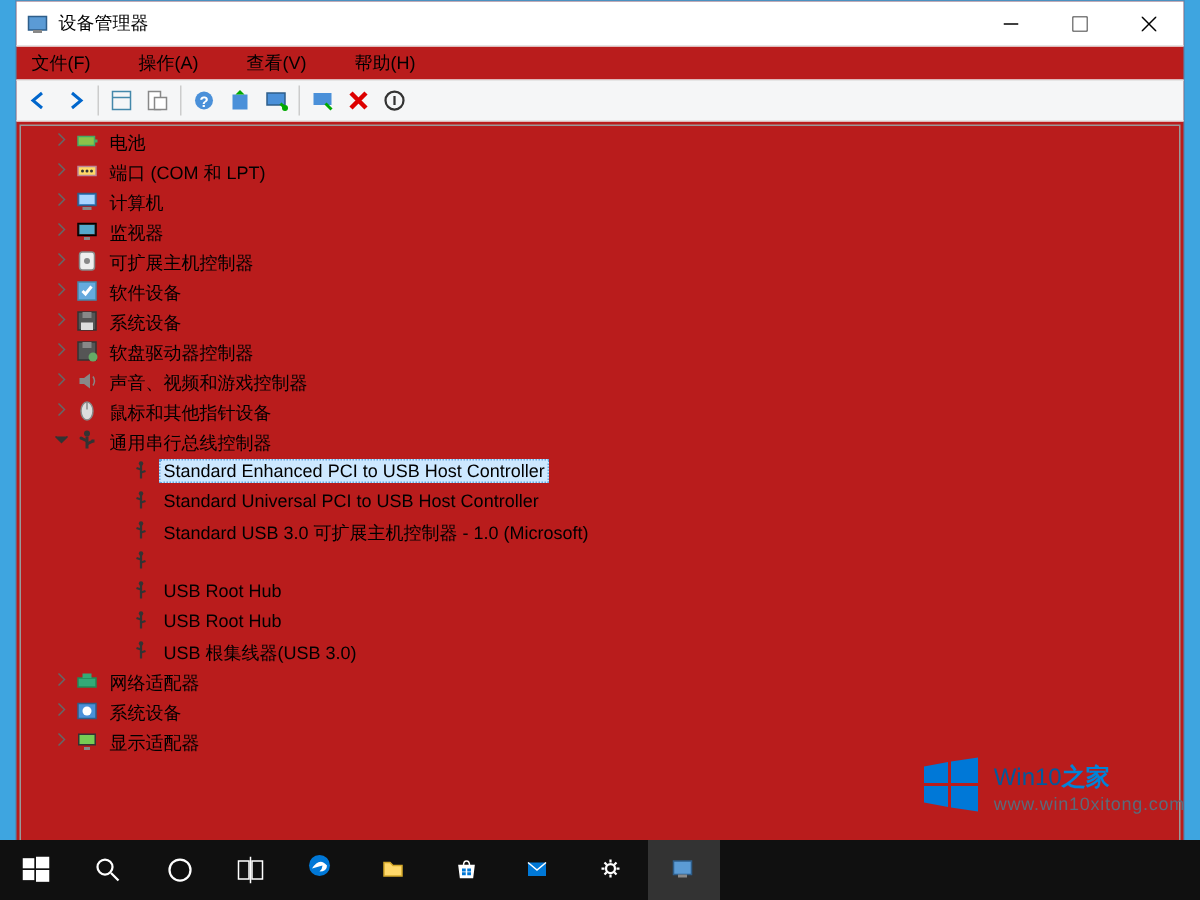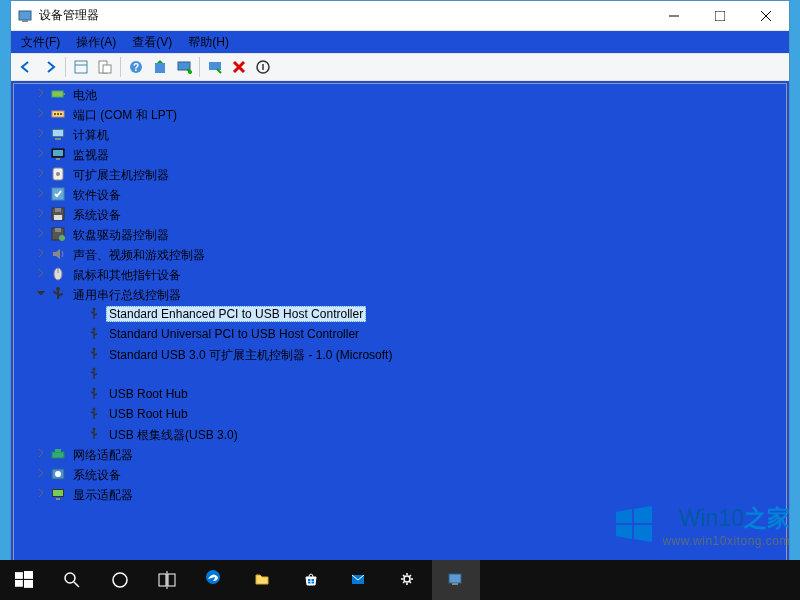--- a/index.html
+++ b/index.html
@@ -1,26 +1,26 @@
 <!DOCTYPE html>
 <html><head>
 <meta charset="utf-8">
 <style>
 * { margin: 0; padding: 0; box-sizing: border-box; font-family: "Microsoft YaHei", "Segoe UI", Tahoma, sans-serif; }
 body { width: 800px; height: 600px; background: #3ea5e0; overflow: hidden; position: relative; }
 
 
-.window { position: absolute; left: 10px; top: 0; width: 780px; height: 568px; background: #1d4ed8; border: 1px solid #4a90c0; display: flex; flex-direction: column; }
+.window { position: absolute; left: 10px; top: 0; width: 780px; height: 568px; background: #b91c1c; border: 1px solid #4a90c0; display: flex; flex-direction: column; }
 .titlebar { height: 30px; background: #fff; display: flex; align-items: center; padding-left: 6px; border-bottom: 1px solid #e5e5e5; }
 .titlebar .app-icon { width: 16px; height: 16px; margin-right: 6px; display: inline-flex; }
 .titlebar .title { font-size: 12px; color: #000; flex: 1; }
 .win-controls { display: flex; height: 100%; }
 .win-controls div { width: 46px; display: flex; align-items: center; justify-content: center; font-size: 11px; color: #000; }
 
-.menubar { height: 22px; display: flex; align-items: center; padding-left: 4px; font-size: 12px; gap: 4px; }
+.menubar { height: 22px; display: flex; align-items: center; padding-left: 4px; font-size: 12px; gap: 20px; }
 .menubar span { padding: 2px 6px; cursor: default; }
 
 .toolbar { height: 28px; border-top: 1px solid #e5e5e5; border-bottom: 1px solid #e5e5e5; background: #f5f6f7; display: flex; align-items: center; padding: 0 4px; gap: 2px; }
 .toolbar .btn { width: 22px; height: 22px; display: flex; align-items: center; justify-content: center; border: 1px solid transparent; }
 .toolbar .sep { width: 1px; height: 20px; background: #ccc; margin: 0 2px; }
 
 .tree-container { flex: 1; border: 1px solid #999; margin: 2px; position: relative; overflow: hidden; }
 .tree-scroll { position: absolute; inset: 0; overflow-y: scroll; padding: 2px 0; }
 .tree-scroll::-webkit-scrollbar { width: 17px; }
 .tree-scroll::-webkit-scrollbar-track { background: #f0f0f0; }
@@ -37,21 +37,21 @@
 
 
 .taskbar { position: absolute; bottom: 0; left: 0; width: 800px; height: 40px; background: #101010; display: flex; align-items: center; }
 .taskbar .tb { width: 48px; height: 40px; display: flex; align-items: center; justify-content: center; color: #fff; }
 .taskbar .tb.active { background: #333; }
 
 
 .watermark { position: absolute; right: 10px; bottom: 52px; display: flex; align-items: center; gap: 8px; color: #0078d7; font-family: "Segoe UI", sans-serif; pointer-events: none; }
 .watermark .logo svg { width: 40px; height: 40px; }
 .watermark .txt { display: flex; flex-direction: column; }
-.watermark .t1 { font-size: 23px; font-weight: 300; color: #005a9e; text-align: right; }
+.watermark .t1 { font-size: 16px; font-weight: 300; color: #005a9e; }
 .watermark .t1 b { color: #0084d8; font-weight: 600; }
 .watermark .t2 { font-size: 12px; color: #5a6b7b; letter-spacing: 0.5px; }
 </style>
 </head>
 <body>
 
 <svg width="0" height="0" style="position:absolute">
 <defs>
 <g id="i-devmgr">
         <rect x="2" y="3" width="12" height="9" fill="#5b9bd5" stroke="#2e5e8a"></rect>

